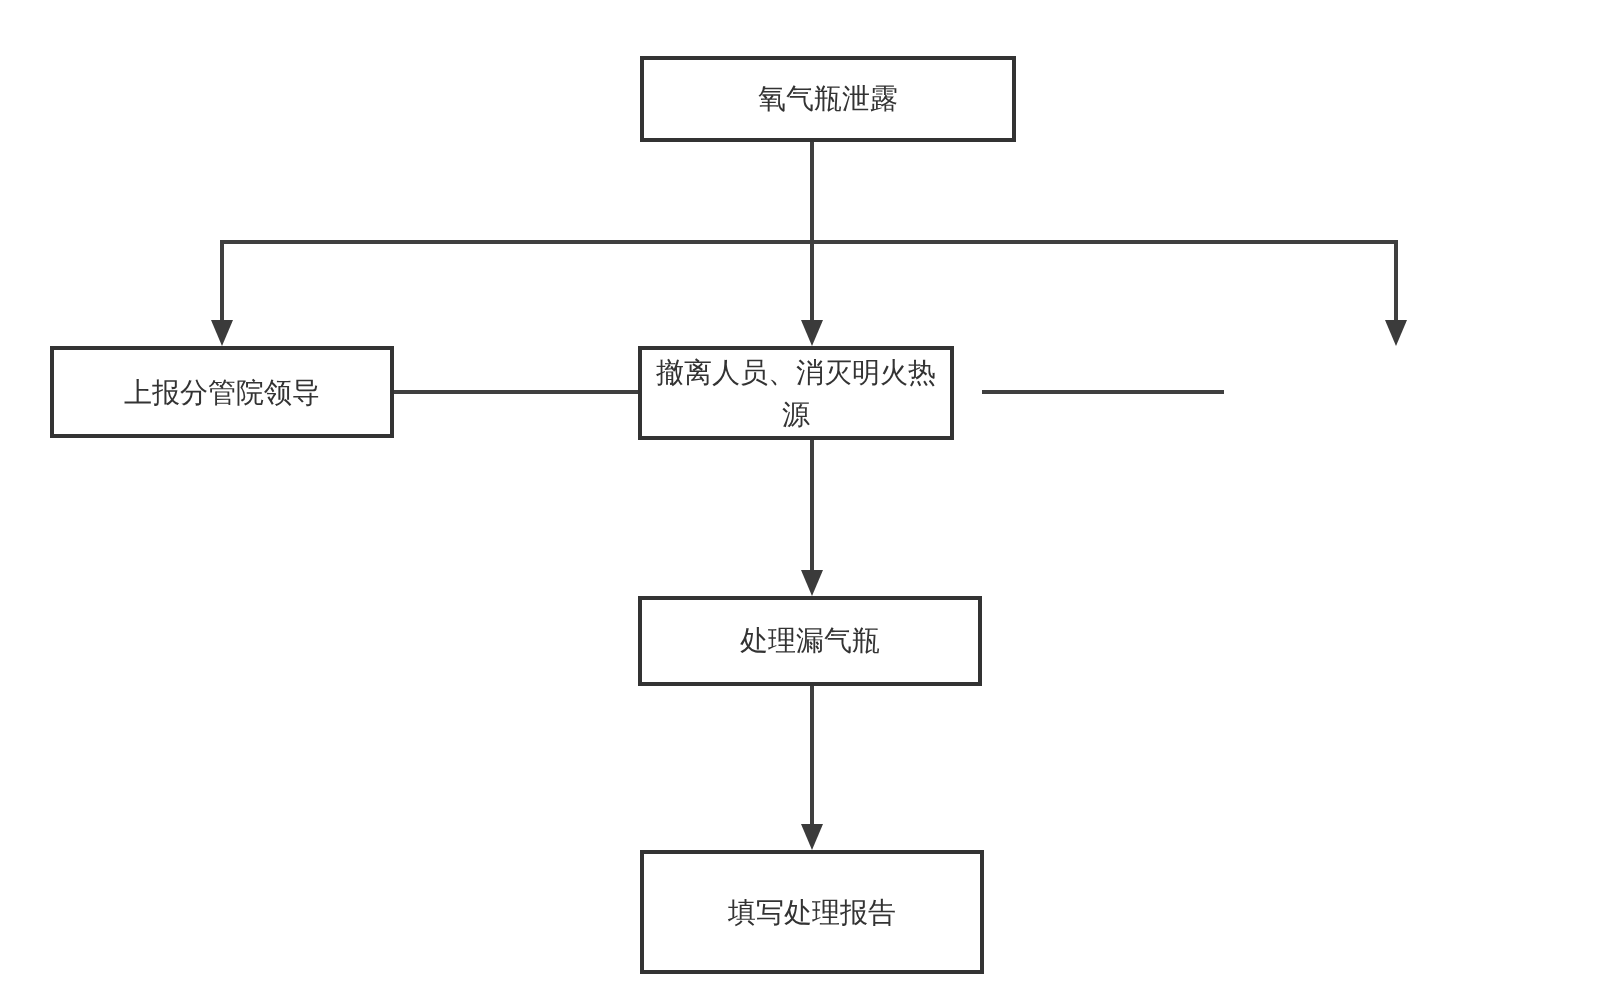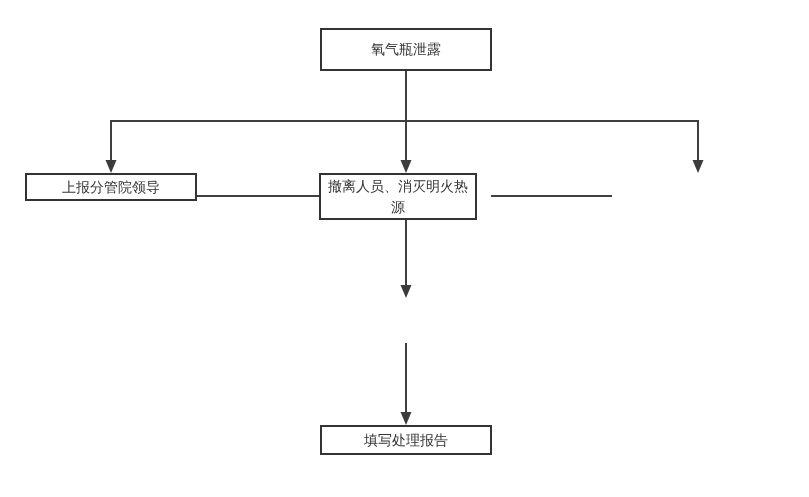--- a/index.html
+++ b/index.html
@@ -23,26 +23,26 @@
     background: #ffffff;
     color: #333333;
     font-size: 14px;
     line-height: 1.45;
     display: flex;
     align-items: center;
     justify-content: center;
     text-align: center;
     padding: 2px 6px;
   }
-  .node-start        { left: 320px; top: 28px;  width: 172px; height: 43px; }
-  .node-report-leader{ left: 25px;  top: 173px; width: 172px; height: 28px; }
+  .node-start        { left: 320px; top: 28px;  width: 188px; height: 43px; }
+  .node-report-leader{ left: 25px;  top: 173px; width: 172px; height: 46px; }
   .node-evacuate     { left: 319px; top: 173px; width: 158px; height: 47px; }
   .node-ventilate    { left: 612px; top: 173px; width: 173px; height: 45px; }
   .node-handle       { left: 319px; top: 298px; width: 172px; height: 45px; }
-  .node-report       { left: 320px; top: 425px; width: 172px; height: 30px; }
+  .node-report       { left: 320px; top: 425px; width: 172px; height: 62px; }
 </style>
 </head>
 <body>
 
 <div class="canvas">
 
   <svg class="connectors" viewBox="0 0 809 497" xmlns="http://www.w3.org/2000/svg">
 
     <line x1="406" y1="71" x2="406" y2="161" stroke="#3f3f3f" stroke-width="2"></line>
 
@@ -72,18 +72,21 @@
 
   <div class="node node-report-leader">
     <span>上报分管院领导</span>
   </div>
 
   <div class="node node-evacuate">
     <span>撤离人员、消灭明火热源</span>
   </div>
 
 
+  <div class="node node-handle">
+    <span>处理漏气瓶</span>
+  </div>
 
   <div class="node node-report">
     <span>填写处理报告</span>
   </div>
 
 </div>
 
 </body></html>

